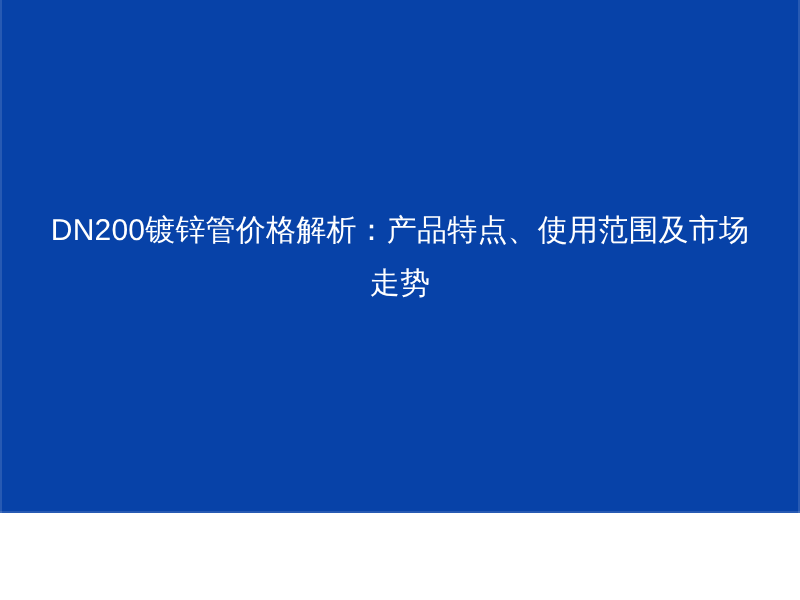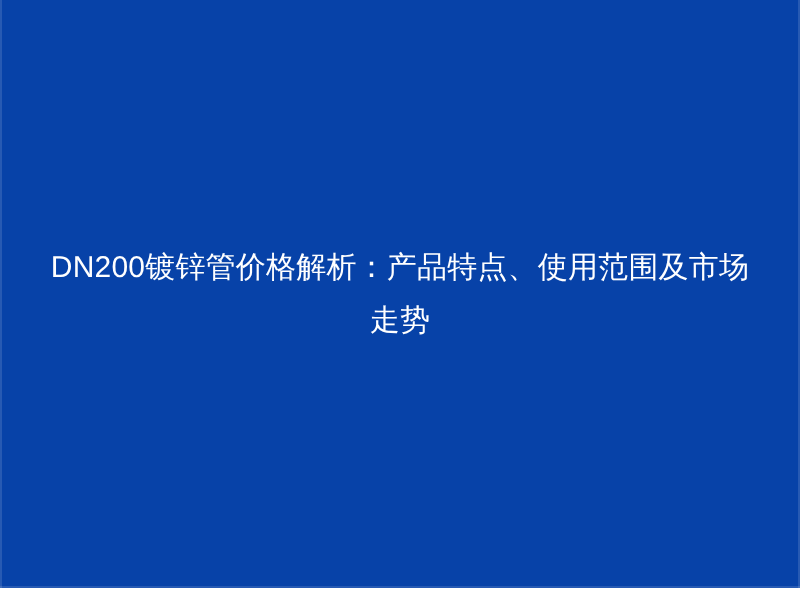--- a/index.html
+++ b/index.html
@@ -14,21 +14,21 @@
     overflow: hidden;
     background: #ffffff;
     font-family: "Liberation Sans", "DejaVu Sans", sans-serif;
   }
 
   
   .banner {
     position: relative;
     box-sizing: border-box;
     width: 800px;
-    height: 588px;
+    height: 513px;
     background-color: #0742a8;
     display: flex;
     align-items: center;
     justify-content: center;
     overflow: hidden;
   }
 
   
   .edge-artifact {
     position: absolute;

